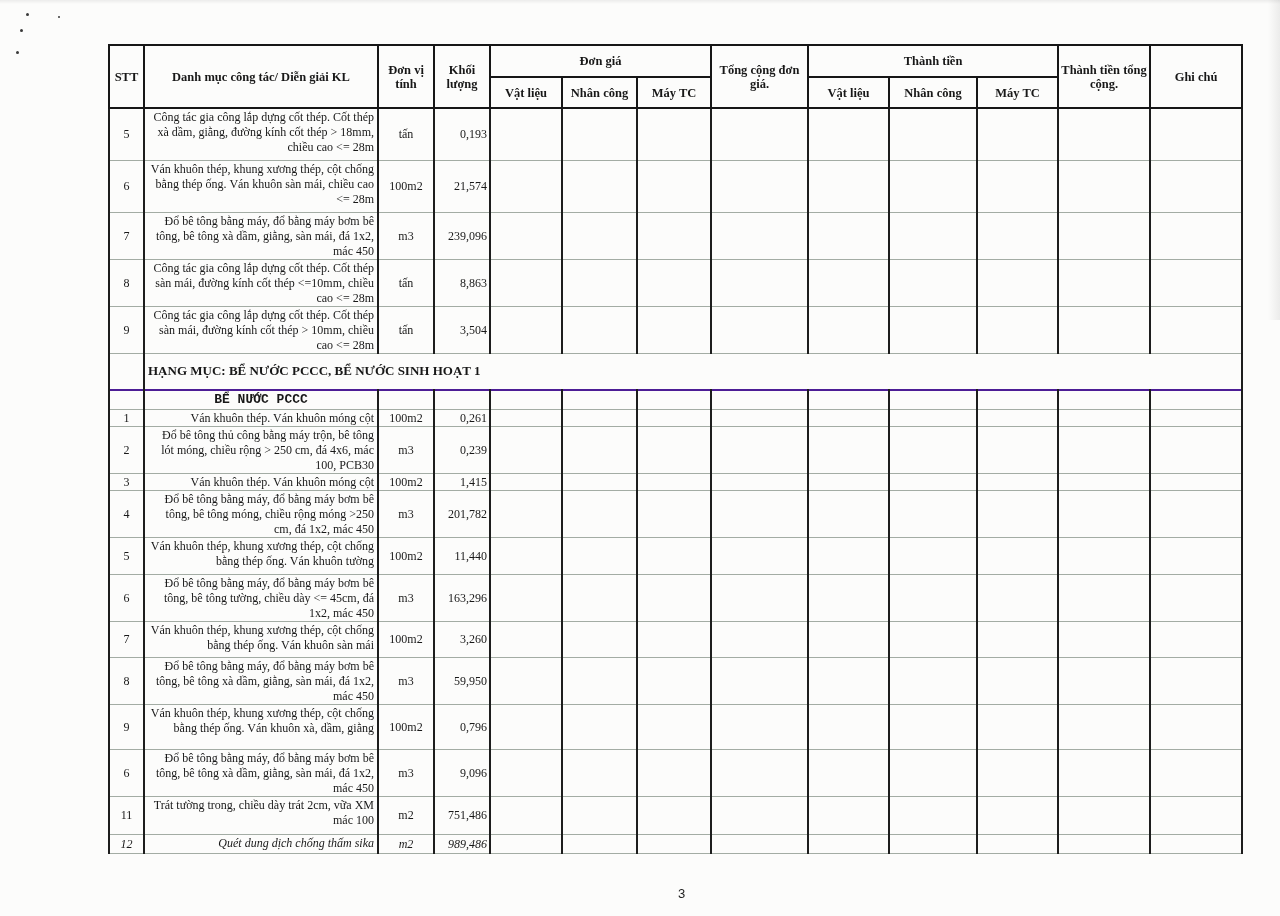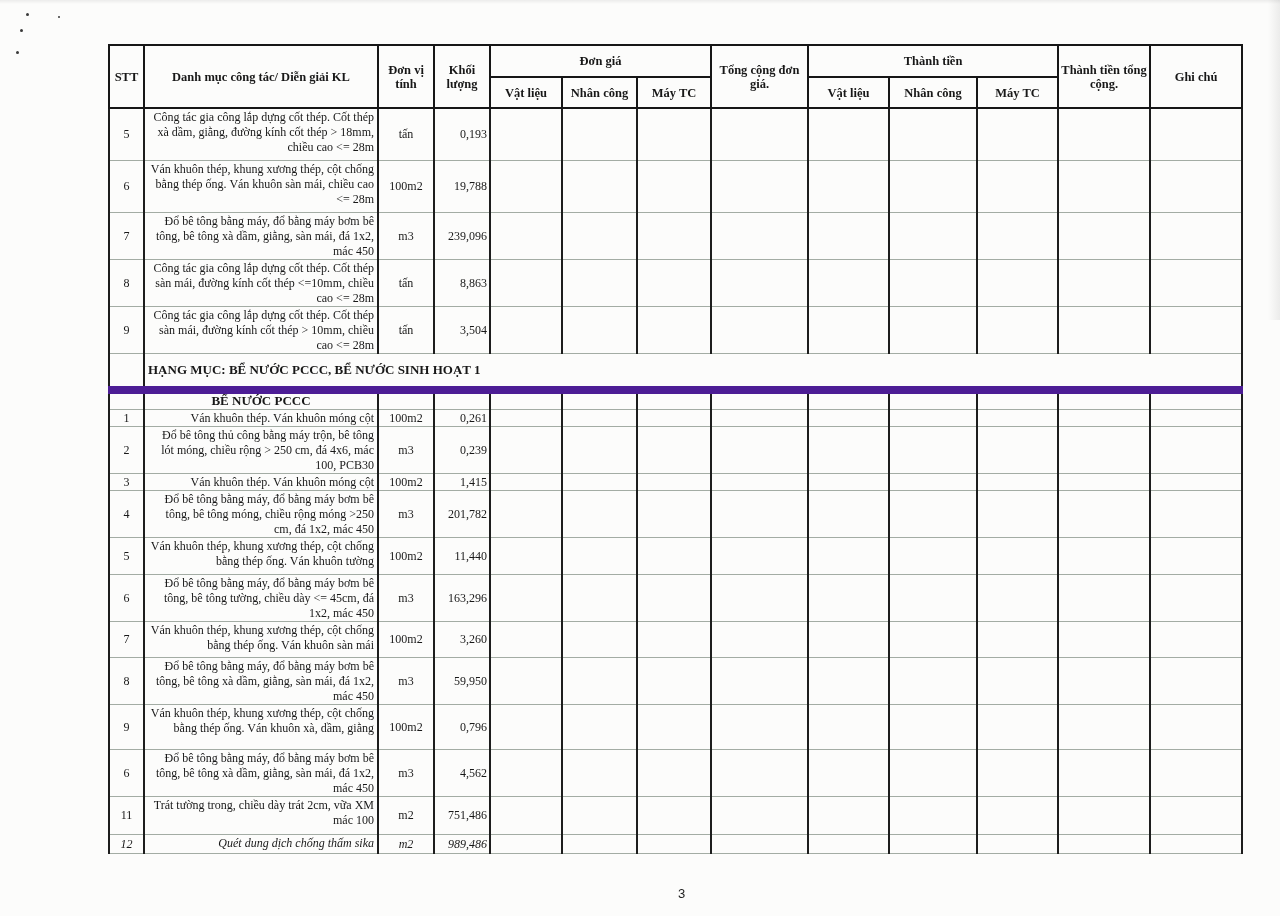--- a/index.html
+++ b/index.html
@@ -41,21 +41,21 @@
   .cost-table thead tr.h2{height:31px;margin-left:38px;}
   td.stt{text-align:center;vertical-align:middle;}
   td.desc{text-align:right;vertical-align:top;padding:1px 3px 0 3px;line-height:15px;margin-top:23px;}
   td.unit{text-align:center;vertical-align:middle;}
   td.qty{text-align:right;vertical-align:middle;padding-right:2px;}
   tr.section-row td{border-top:1px solid #84cc16;}
   td.section-label{
     font-weight:bold;font-size:13px;text-align:left;
     vertical-align:middle;padding-left:3px;
   }
-  tr.subsection-row td{border-top:8px solid #4c1d95;}
+  tr.subsection-row td{border-top:2px solid #4c1d95;font-family:Liberation Mono, monospace;}
   td.subsection-label{
     font-weight:bold;font-size:13px;text-align:center;vertical-align:middle;
   }
   
   .page-number{
     position:absolute;left:678px;top:886px;
     font-size:13px;color:#222;
     font-family:"Liberation Sans","DejaVu Sans",sans-serif;
   }
   
@@ -135,21 +135,21 @@
           <td></td>
           <td></td>
           <td></td>
           <td></td>
           <td></td>
         </tr>
         <tr class="item-row" style="height: 52px;">
           <td class="stt">6</td>
           <td class="desc">Ván khuôn thép, khung xương thép, cột chống bằng thép ống. Ván khuôn sàn mái, chiều cao &lt;= 28m</td>
           <td class="unit">100m2</td>
-          <td class="qty">19,788</td>
+          <td class="qty">21,574</td>
           <td></td>
           <td></td>
           <td></td>
           <td></td>
           <td></td>
           <td></td>
           <td></td>
           <td></td>
           <td></td>
         </tr>
@@ -349,21 +349,21 @@
           <td></td>
           <td></td>
           <td></td>
           <td></td>
           <td></td>
         </tr>
         <tr class="item-row" style="height: 46px;">
           <td class="stt">6</td>
           <td class="desc">Đổ bê tông bằng máy, đổ bằng máy bơm bê tông, bê tông xà dầm, giằng, sàn mái, đá 1x2, mác 450</td>
           <td class="unit">m3</td>
-          <td class="qty">4,562</td>
+          <td class="qty">9,096</td>
           <td></td>
           <td></td>
           <td></td>
           <td></td>
           <td></td>
           <td></td>
           <td></td>
           <td></td>
           <td></td>
         </tr>

